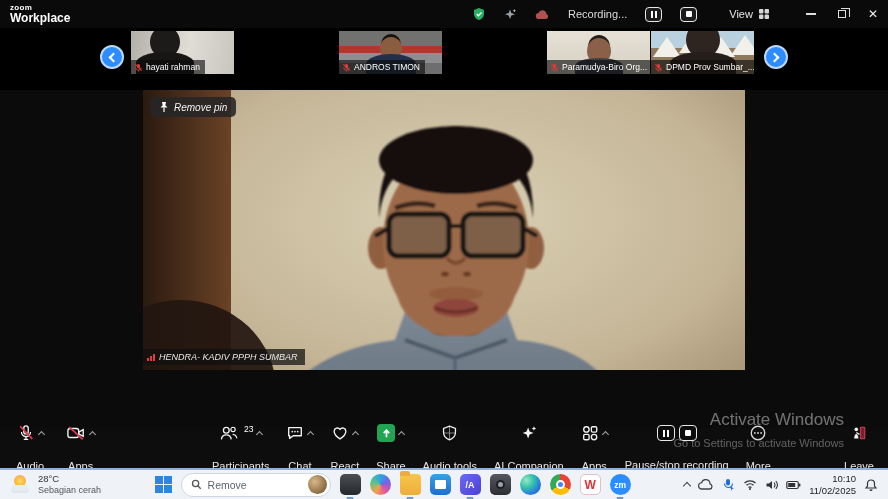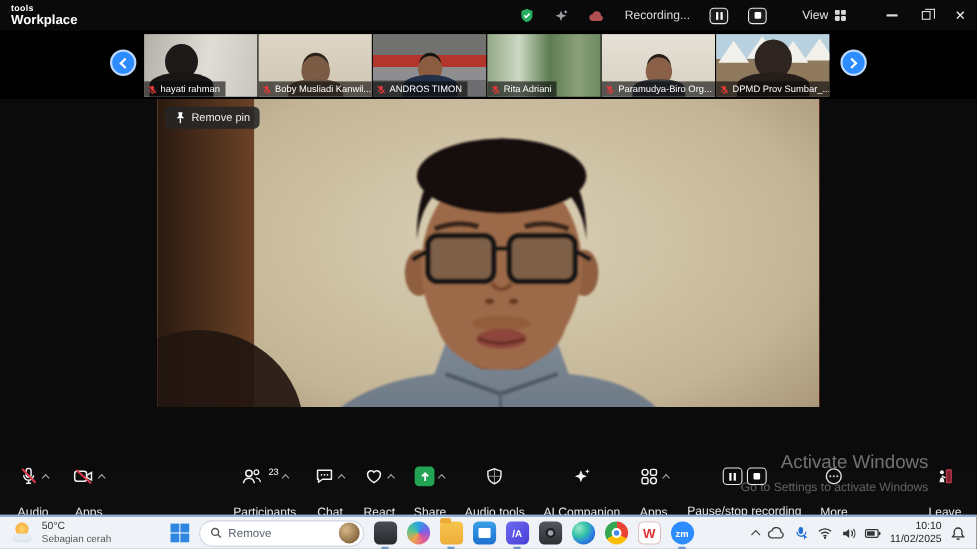--- a/index.html
+++ b/index.html
@@ -29,21 +29,21 @@
     border-top:1.2px solid #ddd; border-right:1.2px solid #ddd; }
   .win-close { color:#eee; font-size:12px; line-height:1; }
 
   
   #strip { position:absolute; top:28px; left:0; right:0; height:62px; background:#000; }
   .nav-arrow { position:absolute; top:17px; width:24px; height:24px; border-radius:50%;
     background:#2d8cff; border:2px solid #bdd9ff; display:flex; align-items:center; justify-content:center; }
   .nav-arrow .chv { width:7px; height:7px; border-top:2px solid #fff; border-right:2px solid #fff; }
   #nav-left { left:100px; } #nav-left .chv { transform:rotate(-135deg); margin-left:3px; }
   #nav-right { left:764px; } #nav-right .chv { transform:rotate(45deg); margin-right:3px; }
-  .tile { position:absolute; top:3px; width:103px; height:57px; overflow:hidden; background:#222; }
+  .tile { position:absolute; top:3px; width:103px; height:43px; overflow:hidden; background:#222; }
   .t1{left:131px; background:linear-gradient(100deg,#b3b0a9,#e0ddd6 55%,#c8c5be);}
   .t2{left:235px; background:linear-gradient(#ddd6c6,#cfc6b2);}
   .t3{left:339px; background:linear-gradient(#71716f 0 34%,#b2362c 34% 52%,#8e8e90 52% 74%,#6e6e70 74%);}
   .t4{left:443px; background:linear-gradient(90deg,#93a886,#cdd8c4 28%,#5e7c52 55%,#8aa07b 80%,#6d8a60);}
   .t5{left:547px; background:linear-gradient(#e6e1d6,#d6d0c2);}
   .t6{left:651px; background:linear-gradient(#b9d0df 0 40%,#8f7a5e 40%);}
   .sil { position:absolute; }
   .sil .head { border-radius:50%; margin:0 auto; }
   .sil .body { border-radius:50% 50% 0 0; margin:-6px auto 0; }
   .s1{left:2px; bottom:0; width:64px;} .s1 .head{width:30px;height:32px;background:#1d1b19;}
@@ -62,21 +62,21 @@
   .s6 .body{width:66px;height:22px;background:#261e1a;}
   .roof { position:absolute; top:6px; width:0; height:0;
     border-left:14px solid transparent; border-right:14px solid transparent; border-bottom:20px solid #f2f0ea; }
   .name-chip { position:absolute; left:0; bottom:0; max-width:100%; display:flex; align-items:center; gap:3px;
     background:rgba(10,10,10,.62); color:#fff; font-size:8.5px; padding:2px 5px 2px 3px;
     white-space:nowrap; overflow:hidden; }
   .mic-off { flex:0 0 auto; }
 
   
   #stage { position:absolute; top:90px; left:0; right:0; height:338px; background:#0b0b0b; }
-  #mainvideo { position:absolute; left:143px; top:0; width:602px; height:280px; overflow:hidden; background:#7f1d1d; }
+  #mainvideo { position:absolute; left:143px; top:0; width:602px; height:280px; overflow:hidden; background:#0369a1;font-style:italic; }
   #mainvideo svg { display:block; }
   #removepin { position:absolute; top:7px; left:7px; display:flex; align-items:center; gap:5px;
     background:rgba(38,38,38,.88); color:#f0f0f0; font-size:10px; padding:4px 9px; border-radius:5px; }
   #speakerchip { position:absolute; bottom:5px; left:0; display:flex; align-items:center; gap:4px;
     background:rgba(15,15,15,.72); color:#e8e8e8; font-size:9px; padding:3px 7px 3px 4px; }
   .sigbars { display:flex; align-items:flex-end; gap:1px; }
   .sigbars i { width:2px; background:#e03a3a; }
   .sigbars i:nth-child(1){height:3px;} .sigbars i:nth-child(2){height:5px;} .sigbars i:nth-child(3){height:7px;}
 
   
@@ -148,21 +148,21 @@
     transform:rotate(-45deg); margin-top:3px; }
   .clock { text-align:right; line-height:1.2; font-size:9.5px; color:#222; }
 </style>
 </head>
 <body>
 
 <div id="app">
 
   <div id="titlebar">
     <div class="logo">
-      <div class="l1">tools</div>
+      <div class="l1">zoom</div>
       <div class="l2">Workplace</div>
     </div>
     <div class="tb-right">
       <span>
         <svg width="14" height="14" viewBox="0 0 14 14">
             <path d="M7 1l5 2v4c0 3-2.2 5.2-5 6C4.2 12.2 2 10 2 7V3z" fill="#27ae60"></path>
             <path d="M4.7 7l1.6 1.7L9.5 5.4" stroke="#fff" stroke-width="1.4" fill="none"></path>
           </svg>
       </span>
       <span>
@@ -220,56 +220,32 @@
         </div>
       <div class="name-chip">
         <svg class="mic-off" width="9" height="9" viewBox="0 0 10 10">
             <rect x="3.4" y="1" width="3.2" height="5" rx="1.6" fill="#e03a3a"></rect>
             <path d="M2 5a3 3 0 006 0M5 8v1.5" stroke="#e03a3a" stroke-width="1" fill="none"></path>
             <path d="M1.5 1.5l7 7" stroke="#e03a3a" stroke-width="1.2"></path>
           </svg>
         <span>hayati rahman</span>
       </div>
     </div>
-    <div class="tile t2">
-      <div class="sil s2">
-          <div class="head"></div>
-          <div class="body"></div>
-        </div>
-      <div class="name-chip">
-        <svg class="mic-off" width="9" height="9" viewBox="0 0 10 10">
-            <rect x="3.4" y="1" width="3.2" height="5" rx="1.6" fill="#e03a3a"></rect>
-            <path d="M2 5a3 3 0 006 0M5 8v1.5" stroke="#e03a3a" stroke-width="1" fill="none"></path>
-            <path d="M1.5 1.5l7 7" stroke="#e03a3a" stroke-width="1.2"></path>
-          </svg>
-        <span>Boby Musliadi Kanwil...</span>
-      </div>
-    </div>
     <div class="tile t3">
       <div class="sil s3">
           <div class="head"></div>
           <div class="body"></div>
         </div>
       <div class="name-chip">
         <svg class="mic-off" width="9" height="9" viewBox="0 0 10 10">
             <rect x="3.4" y="1" width="3.2" height="5" rx="1.6" fill="#e03a3a"></rect>
             <path d="M2 5a3 3 0 006 0M5 8v1.5" stroke="#e03a3a" stroke-width="1" fill="none"></path>
             <path d="M1.5 1.5l7 7" stroke="#e03a3a" stroke-width="1.2"></path>
           </svg>
         <span>ANDROS TIMON</span>
-      </div>
-    </div>
-    <div class="tile t4">
-      <div class="name-chip">
-        <svg class="mic-off" width="9" height="9" viewBox="0 0 10 10">
-            <rect x="3.4" y="1" width="3.2" height="5" rx="1.6" fill="#e03a3a"></rect>
-            <path d="M2 5a3 3 0 006 0M5 8v1.5" stroke="#e03a3a" stroke-width="1" fill="none"></path>
-            <path d="M1.5 1.5l7 7" stroke="#e03a3a" stroke-width="1.2"></path>
-          </svg>
-        <span>Rita Adriani</span>
       </div>
     </div>
     <div class="tile t5">
       <div class="sil s5">
           <div class="head"></div>
           <div class="body"></div>
         </div>
       <div class="name-chip">
         <svg class="mic-off" width="9" height="9" viewBox="0 0 10 10">
             <rect x="3.4" y="1" width="3.2" height="5" rx="1.6" fill="#e03a3a"></rect>
@@ -348,20 +324,28 @@
           <path d="M292 218 Q313 226 334 218" stroke="#5e2a22" stroke-width="2.5" fill="none"></path>
         </g>
       </svg>
       <div id="removepin">
         <svg width="10" height="12" viewBox="0 0 10 12">
             <path d="M3 1h4l-.7 3.2L8.5 6.5h-7L3.7 4.2z" fill="#fff"></path>
             <rect x="4.4" y="6.5" width="1.2" height="4.5" fill="#fff"></rect>
           </svg>
         <span>Remove pin</span>
       </div>
+      <div id="speakerchip">
+        <span class="sigbars">
+            <i></i>
+            <i></i>
+            <i></i>
+          </span>
+        <span>HENDRA- KADIV PPPH SUMBAR</span>
+      </div>
     </div>
   </div>
 
   <div id="watermark">
     <div class="w1">Activate Windows</div>
     <div class="w2">Go to Settings to activate Windows</div>
   </div>
 
   <div id="toolbar">
     <div class="tb-left">
@@ -508,21 +492,21 @@
     </div>
   </div>
 
   <div id="taskbar">
     <div class="weather">
       <span class="sun-cloud">
           <span class="sun"></span>
           <span class="cloud"></span>
         </span>
       <span class="wtxt">
-        <div class="wt1">50°C</div>
+        <div class="wt1">28°C</div>
         <div class="wt2">Sebagian cerah</div>
       </span>
     </div>
 
     <div class="tb-middle">
       <span class="winlogo">
           <i></i>
           <i></i>
           <i></i>
           <i></i>

